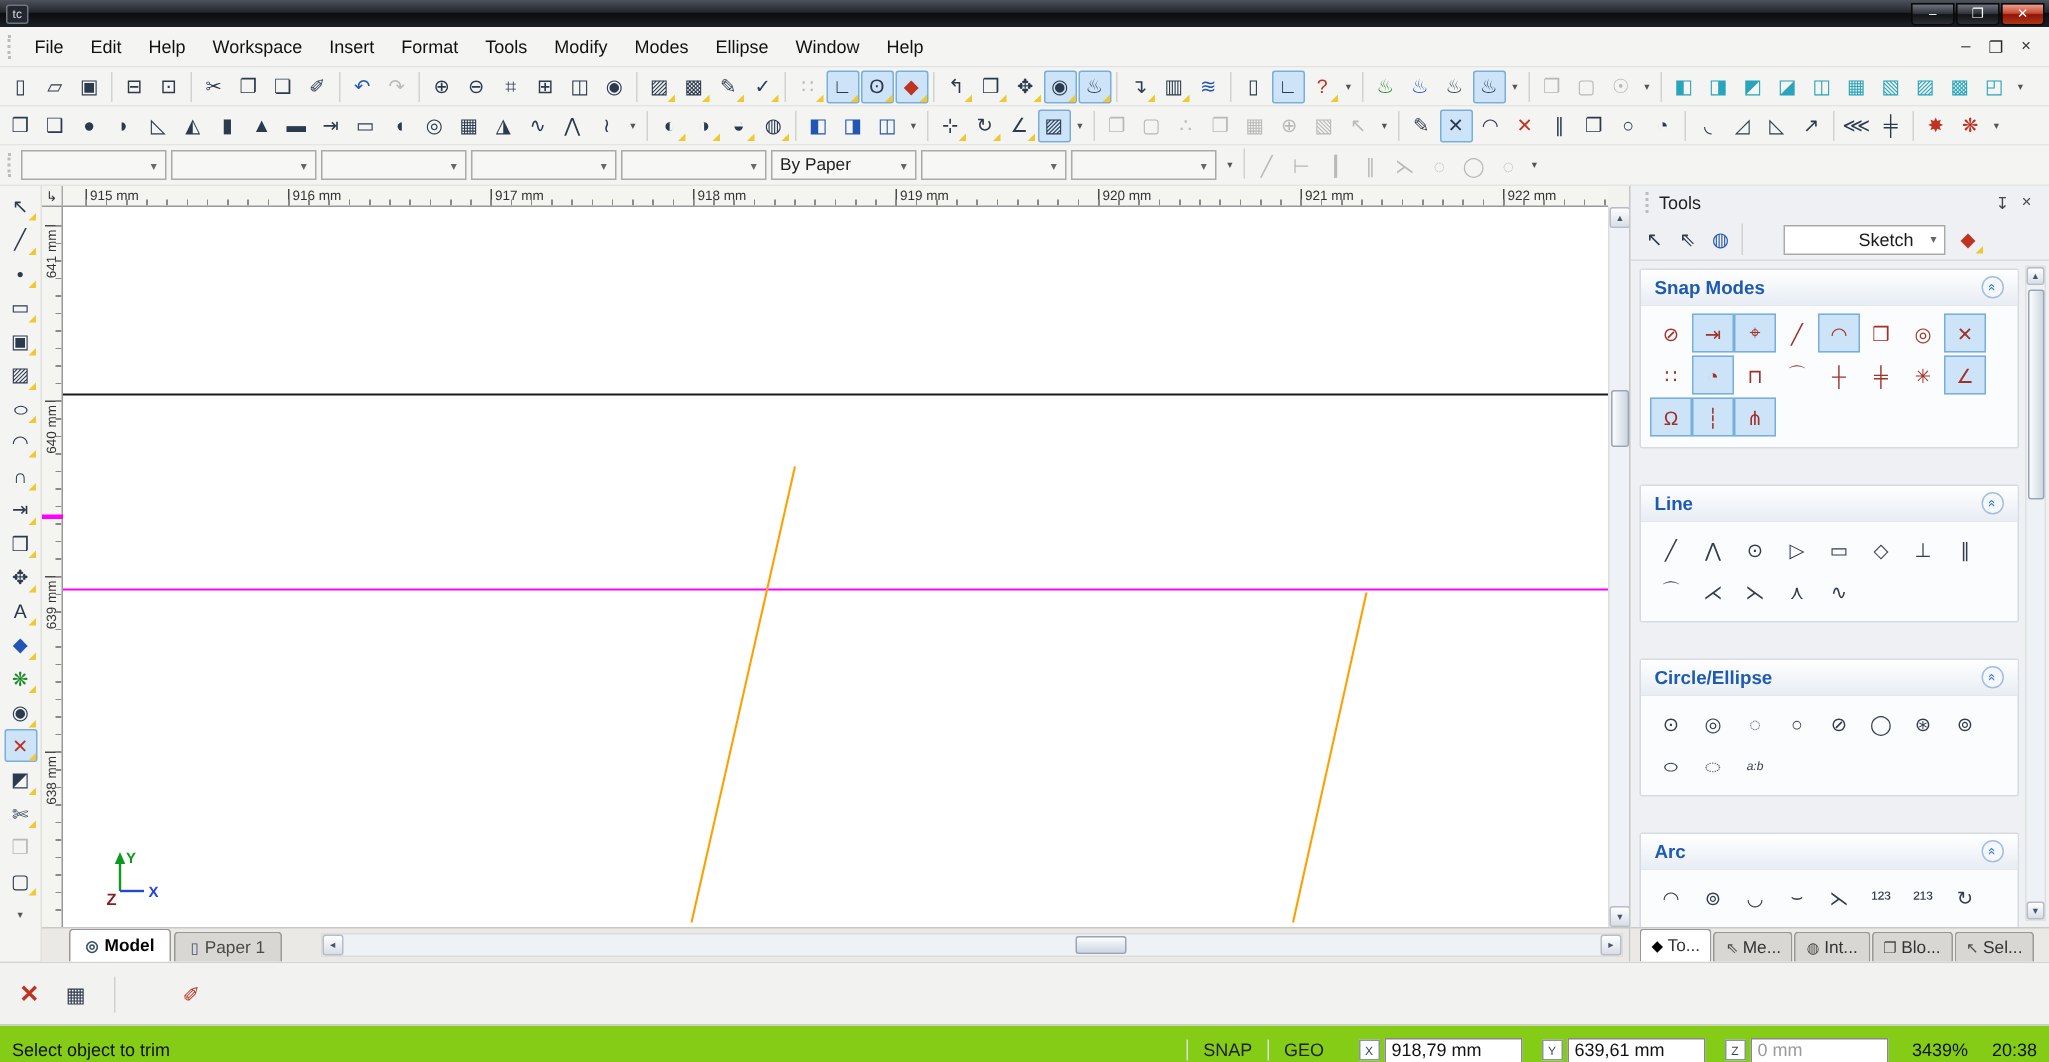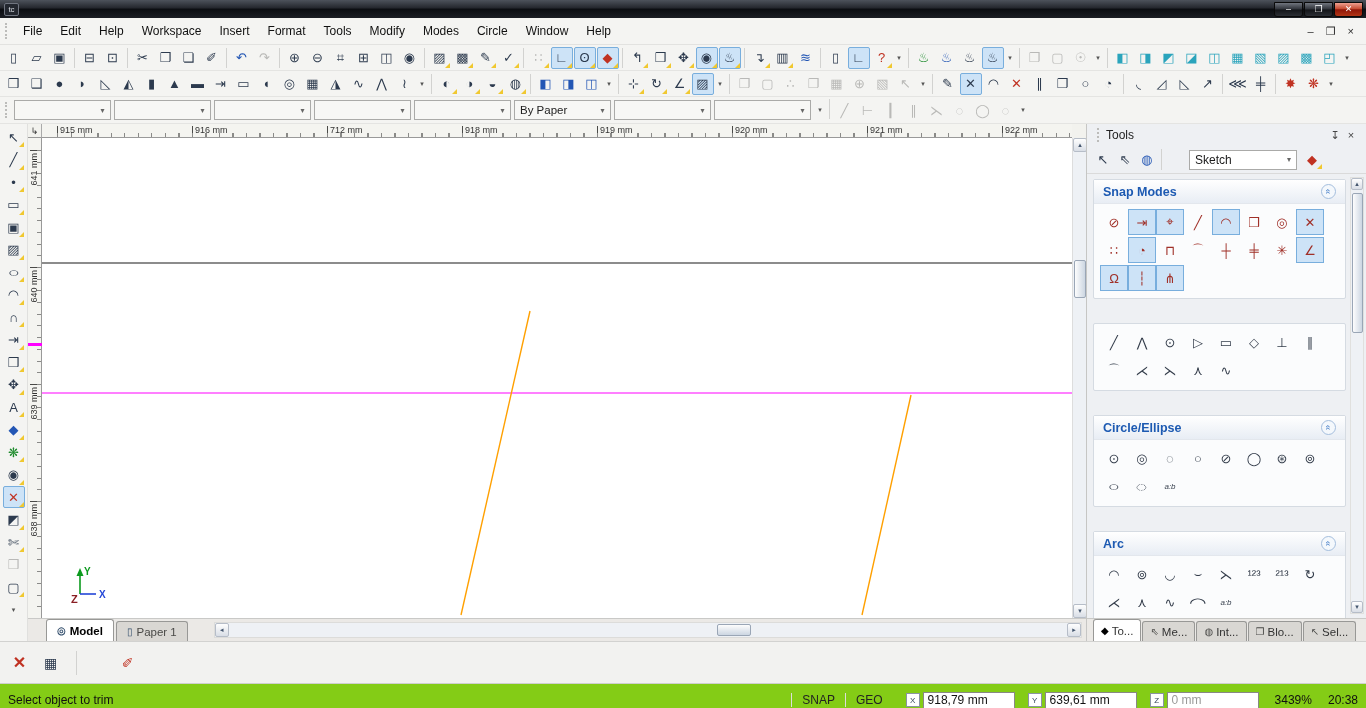--- a/index.html
+++ b/index.html
@@ -95,21 +95,21 @@
     background:linear-gradient(#fdfdfd,#ccd6e2);}
 
   
   .panel{width:280px;background:#eef0f3;border-left:1px solid #c6c6c4;display:flex;flex-direction:column;position:relative;}
   .phead{height:22px;display:flex;align-items:center;padding:0 7px;color:#222;}
   .phead .grip{height:14px;}
   .ptitle{flex:1;font-size:12px;}
   .pico{width:16px;text-align:center;color:#444;font-size:11px;}
   .ptb{height:28px;display:flex;align-items:center;padding:0 5px;border-bottom:1px solid #dadada;}
   .ptb .tbtn{width:21px;height:21px;}
-  .pcombo{width:108px;height:20px;background:#fff;border:1px solid #aaaaa8;display:flex;align-items:center;margin:0 4px;}
+  .pcombo{width:108px;height:20px;background:#fff;border:1px solid #aaaaa8;display:flex;align-items:center;margin:0 4px;padding-left:44px;}
   .pcombo .val{flex:1;padding:0 5px;}
   .pcombo .arr{width:14px;text-align:center;color:#666;font-size:8px;}
   .psections{flex:1;overflow:hidden;padding:5px 20px 0 6px;display:flex;flex-direction:column;gap:24px;}
   .card{background:#fbfcfd;border:1px solid #d5dbe2;border-radius:2px;flex:0 0 auto;}
   .chead{display:flex;align-items:center;height:24px;padding:0 9px;
     background:linear-gradient(#ffffff,#e8edf4);border-bottom:1px solid #e3e7ed;}
   .ctitle{color:#1d5ab2;font-weight:bold;font-size:12.5px;}
   .chev{margin-left:auto;width:15px;height:15px;border:1px solid #a4bedd;border-radius:50%;color:#3a76c4;
     font-size:9px;display:flex;align-items:center;justify-content:center;transform:rotate(90deg);background:#f4f8fc;}
   .cgrid{display:flex;flex-wrap:wrap;padding:5px 6px 7px;row-gap:2px;}
@@ -167,21 +167,21 @@
 
   <span class="menu-item">File</span>
       <span class="menu-item">Edit</span>
       <span class="menu-item">Help</span>
       <span class="menu-item">Workspace</span>
       <span class="menu-item">Insert</span>
       <span class="menu-item">Format</span>
       <span class="menu-item">Tools</span>
       <span class="menu-item">Modify</span>
       <span class="menu-item">Modes</span>
-      <span class="menu-item">Circle</span>
+      <span class="menu-item">Ellipse</span>
       <span class="menu-item">Window</span>
       <span class="menu-item">Help</span>
     </span>
   <div class="mdi">
 
   <span>–</span>
       <span>❐</span>
       <span>×</span>
     </div>
 </div>
@@ -751,21 +751,21 @@
       <div class="ruler-corner">↳</div>
       <div class="hruler">
 
       <div class="hcell">
             <span class="lbl">915 mm</span>
           </div>
           <div class="hcell">
             <span class="lbl">916 mm</span>
           </div>
           <div class="hcell">
-            <span class="lbl">712 mm</span>
+            <span class="lbl">917 mm</span>
           </div>
           <div class="hcell">
             <span class="lbl">918 mm</span>
           </div>
           <div class="hcell">
             <span class="lbl">919 mm</span>
           </div>
           <div class="hcell">
             <span class="lbl">920 mm</span>
           </div>
@@ -933,20 +933,24 @@
             <div class="pitem sel">
               <span class="g">┆</span>
             </div>
             <div class="pitem sel">
               <span class="g">⋔</span>
             </div>
           </div>
       </div>
 
       <div class="card">
+        <div class="chead">
+          <span class="ctitle">Line</span>
+          <span class="chev">«</span>
+        </div>
         <div class="cgrid">
 
         <div class="pitem">
               <span class="g">╱</span>
             </div>
             <div class="pitem">
               <span class="g">⋀</span>
             </div>
             <div class="pitem">
               <span class="g">⊙</span>

